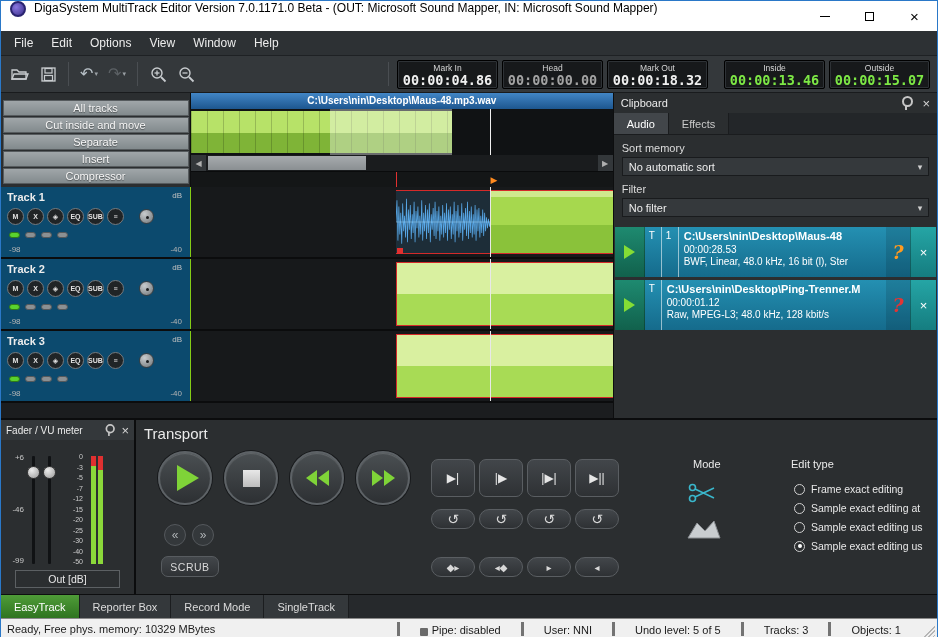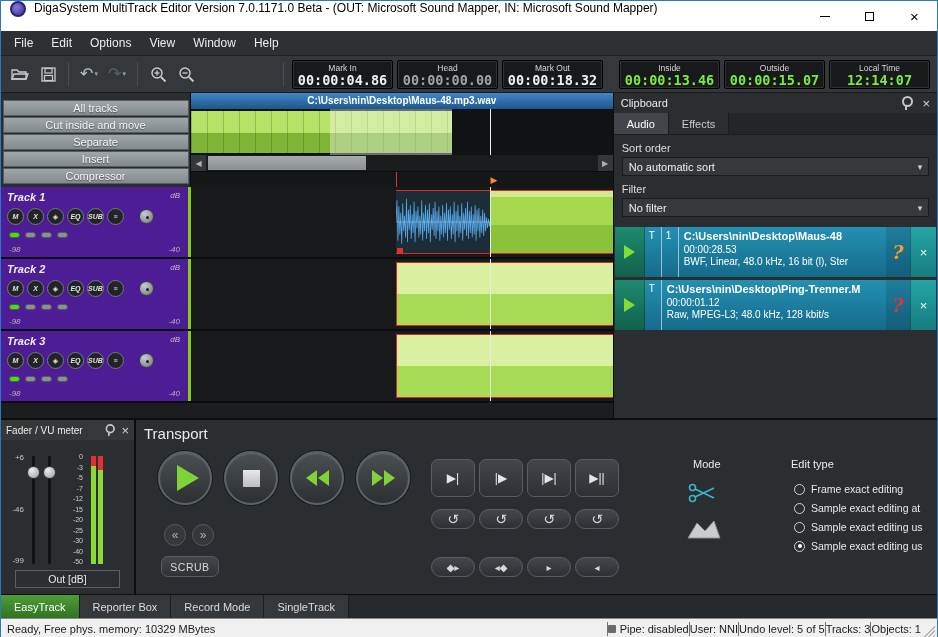--- a/index.html
+++ b/index.html
@@ -53,21 +53,21 @@
   .ov-scroll { height:16px; background:#222527; display:flex; align-items:stretch; }
   .scroll-arrow { width:15px; background:#33373a; color:#b0b0b0; font-size:8px; display:flex; align-items:center; justify-content:center; }
   .scroll-track { flex:1; position:relative; background:#1a1c1e; }
   .scroll-thumb { position:absolute; left:2px; width:158px; top:1px; bottom:1px; background:linear-gradient(180deg,#a7abae,#8a8f92); }
   .ov-ruler { height:16px; background:#141617; position:relative; border-top:1px solid #0a0b0c; }
   .ruler-mark-red { position:absolute; left:48.5%; top:0; bottom:0; width:1px; background:#e23030; }
   .ruler-playhead { position:absolute; left:71%; top:2px; color:#ff8a1e; font-size:9px; line-height:12px; }
 
   
   .track-row { height:72px; display:flex; border-bottom:2px solid #0b0c0d; }
-  .track-ctl { width:190px; background:#4c1d95; border-right:3px solid #84cc16; position:relative; padding:4px 6px;font-style:italic; }
+  .track-ctl { width:190px; background:#0c4a6e; border-right:1px solid #84cc16; position:relative; padding:4px 6px; }
   .tc-name { font-size:11px; font-weight:bold; color:#ededed; }
   .tc-db { position:absolute; top:4px; right:8px; font-size:8px; color:#c2c2c2; }
   .tc-btns { position:absolute; top:21px; left:6px; display:flex; gap:3px; align-items:center; }
   .tc-btn { width:17px; height:17px; border-radius:50%; background:#202426; border:1px solid #757a7e; color:#e2e2e2;
     font-size:7px; font-weight:bold; display:flex; align-items:center; justify-content:center; }
   .tc-knob { width:15px; height:15px; border-radius:50%; background: radial-gradient(circle at 35% 30%, #c8ccce, #6f7477);
     border:1px solid #3a3e41; margin-left:12px; position:relative; }
   .tc-knob::after { content:""; position:absolute; left:6px; top:6px; width:3px; height:3px; border-radius:50%; background:#1c1e20; }
   .tc-leds { position:absolute; top:45px; left:8px; display:flex; gap:5px; }
   .tc-led { width:11px; height:6px; border-radius:3px; background:#8b9093; border:1px solid #55595c; }
@@ -171,21 +171,21 @@
   .radio { width:11px; height:11px; border-radius:50%; border:1px solid #d2d2d2; background:#2b2e30; margin-right:6px; position:relative; flex:0 0 auto; }
   .radio.checked::after { content:""; position:absolute; left:2.5px; top:2.5px; width:4px; height:4px; border-radius:50%; background:#fff; }
   .radio-label { font-size:10.5px; color:#e8e8e8; }
 
   
   .tabbar { flex:0 0 24px; background:#26292c; display:flex; border-top:1px solid #0d0e0f; }
   .tab { padding:0 13px; font-size:11px; color:#dcdcdc; display:flex; align-items:center; background:#34383b; border-right:1px solid #1b1d1f; }
   .tab.active { background:linear-gradient(180deg,#4f9c38,#2f7420); color:#fff; }
   .statusbar { flex:0 0 20px; background:#f0f0f0; display:flex; align-items:center; font-size:11px; color:#1a1a1a; border-top:1px solid #8a8a8a; }
   .sb-left { flex:1; padding-left:6px; white-space:nowrap; overflow:hidden; }
-  .sb-item { padding:0 0; border-left:1px solid #737373; height:14px; display:flex; align-items:center; white-space:nowrap; }
+  .sb-item { padding:0 20px; border-left:3px solid #737373; height:14px; display:flex; align-items:flex-end; white-space:nowrap; }
   .pipe-ico { width:8px; height:8px; background:#6a6a6a; border-radius:1px; margin-right:4px; }
   .sb-grip { width:13px; height:13px; margin:3px 2px 0 1px;
     background: linear-gradient(135deg, transparent 0 55%, #b5b5b5 55% 62%, transparent 62% 72%, #b5b5b5 72% 79%, transparent 79% 89%, #b5b5b5 89% 96%, transparent 96%); }
 </style>
 </head>
 <body>
 
 <div class="window">
 
   <div class="titlebar">
@@ -265,24 +265,20 @@
       <div class="time-value" style="color: rgb(240, 240, 240);">00:00:18.32</div>
     </div>
     <div class="time-gap"></div>
     <div class="time-box">
       <div class="time-label">Inside</div>
       <div class="time-value" style="color: rgb(125, 232, 69);">00:00:13.46</div>
     </div>
     <div class="time-box">
       <div class="time-label">Outside</div>
       <div class="time-value" style="color: rgb(125, 232, 69);">00:00:15.07</div>
-    </div>
-    <div class="time-box">
-      <div class="time-label">Local Time</div>
-      <div class="time-value" style="color: rgb(125, 232, 69);">12:14:07</div>
     </div>
   </div>
 
   <div class="main">
     <div class="main-left">
       <div class="overview-zone">
         <div class="commands">
           <div class="cmd-btn">All tracks</div>
           <div class="cmd-btn">Cut inside and move</div>
           <div class="cmd-btn">Separate</div>
@@ -413,21 +409,21 @@
     <div class="clip-panel">
       <div class="cb-header">
         <div class="cb-title">Clipboard</div>
         <div class="pin-icon"></div>
         <div class="cb-close">×</div>
       </div>
       <div class="cb-tabs">
         <div class="cb-tab active">Audio</div>
         <div class="cb-tab">Effects</div>
       </div>
-      <div class="cb-label">Sort order</div>
+      <div class="cb-label">Sort memory</div>
       <div class="cb-select">
         <div class="cb-select-value">No automatic sort</div>
         <div class="cb-select-arrow">▾</div>
       </div>
       <div class="cb-label">Filter</div>
       <div class="cb-select">
         <div class="cb-select-value">No filter</div>
         <div class="cb-select-arrow">▾</div>
       </div>
       <div class="cb-items">

